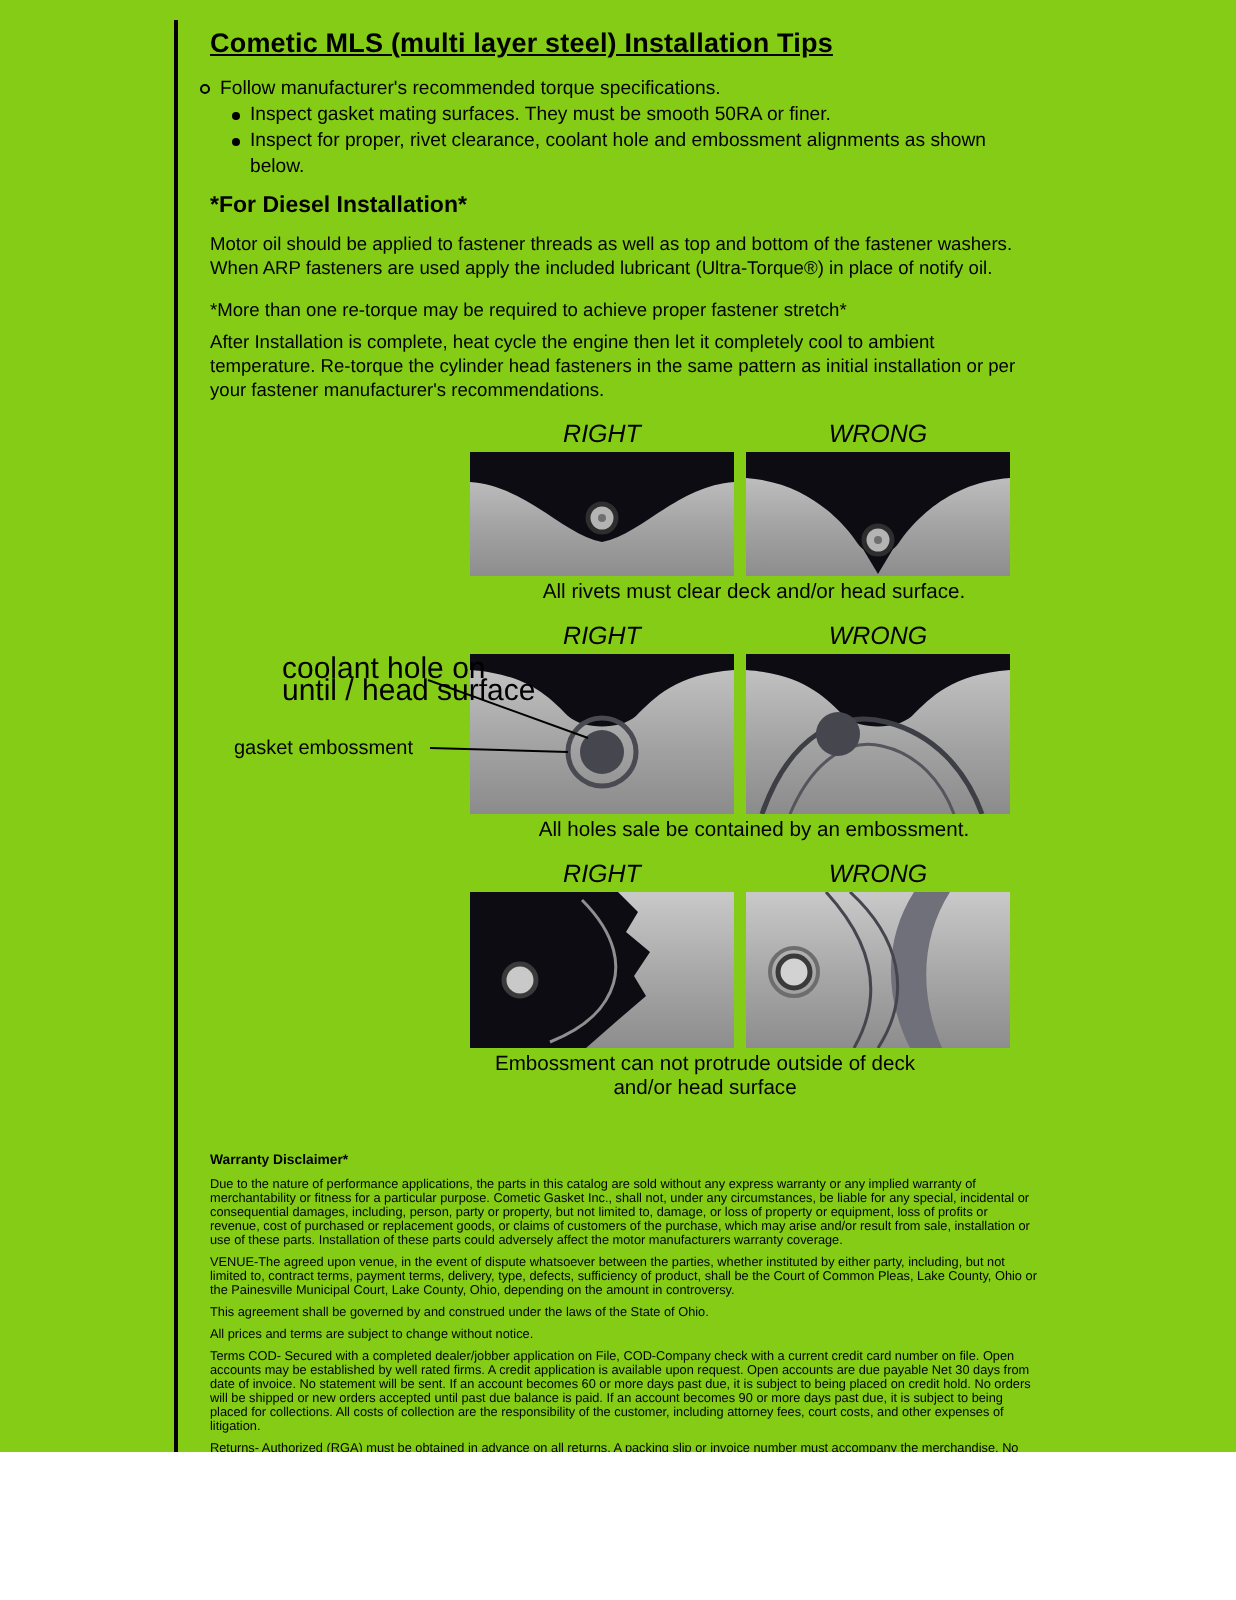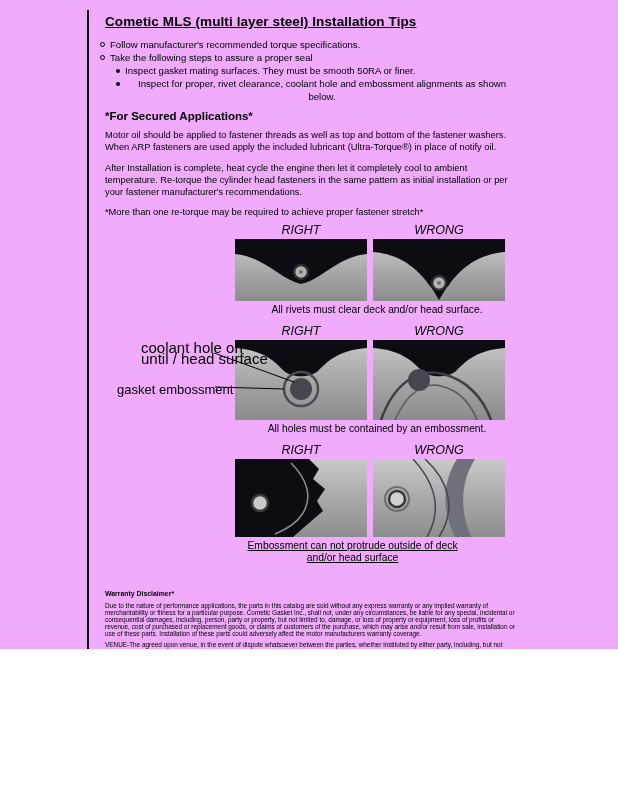--- a/index.html
+++ b/index.html
@@ -1,47 +1,47 @@
 <!DOCTYPE html>
 <html><head>
 <meta charset="utf-8">
 <style>
   * { margin:0; padding:0; box-sizing:border-box; }
   html,body { background:#fff; }
   body { font-family:"Liberation Sans", sans-serif; color:#000; }
-  .page { position:relative; width:618px; height:649px; background:#f0abfc; overflow:hidden; }
+  .page { position:relative; width:618px; height:726px; background:#84cc16; overflow:hidden; }
   .left-rule { position:absolute; left:87px; top:10px; width:2px; height:783px; background:#000; }
   .content { position:absolute; left:105px; top:14px; width:414px; }
 
   .title { font-size:13.5px; font-weight:bold; text-decoration:underline; margin-bottom:9px; letter-spacing:.1px; }
 
   .bullets { margin-left:-5px; }
-  .b-row { display:flex; font-size:9.6px; line-height:13px;text-align:center; }
+  .b-row { display:flex; font-size:9.6px; line-height:13px; }
   .b-o { flex:none; width:5px; height:5px; border:1px solid #000; border-radius:50%; margin:3.5px 5px 0 0; }
   .sub { margin-left:16px; }
   .b-f { flex:none; width:4px; height:4px; background:#000; border-radius:50%; margin:4.5px 5px 0 0; }
 
   .diesel-h { font-size:11.5px; font-weight:bold; margin:7px 0 7px; }
   .body-p { font-size:9.3px; line-height:12.3px; margin-bottom:8px; width:412px; }
   .note-p { margin-bottom:4px; }
 
   .rw-row { display:flex; margin-left:130px; width:270px; margin-bottom:2px;font-style:italic; }
   .rw { width:132px; text-align:center; font-size:12.5px; line-height:14px; }
   .rw + .rw { margin-left:6px; }
   .panels { display:flex; margin-left:130px; }
   .panel + .panel { margin-left:6px; }
   .pnl { display:block; }
   .caption { font-size:10.3px; line-height:12px; margin:3px 0 8px 130px;text-align:center; }
-  .caption.wrap2 { width:235px;text-decoration:underline; }
+  .caption.wrap2 { width:235px; }
 
   .holes-wrap { position:relative; }
   .leaders { position:absolute; left:0; top:0; pointer-events:none; }
   .side1 { position:absolute; left:36px; top:2px; font-size:15px; line-height:11px; }
   .side1 span { display:block; }
-  .side2 { position:absolute; left:12px; top:42px; font-size:13px; }
+  .side2 { position:absolute; left:12px; top:42px; font-size:10px; }
 
   .warranty { margin-top:26px; width:414px; }
   .w-head { font-size:6.9px; font-weight:bold; margin-bottom:5px; }
   .w-p { font-size:6.4px; line-height:7px; margin-bottom:4px; }
   .w-p.tight { margin-bottom:0; }
 
   .footer-code { margin-top:12px; margin-left:282px; font-size:11.5px; }
 </style>
 </head>
 <body>
@@ -51,40 +51,36 @@
 
   <div class="content">
 
     <div class="title">Cometic MLS (multi layer steel) Installation Tips</div>
 
     <div class="bullets">
       <div class="b-row">
         <span class="b-o"></span>
         <span>Follow manufacturer's recommended torque specifications.</span>
       </div>
-      <div class="b-row">
-        <span class="b-o"></span>
-        <span>Take the following steps to assure a proper seal</span>
-      </div>
       <div class="sub">
         <div class="b-row">
           <span class="b-f"></span>
           <span>Inspect gasket mating surfaces.  They must be smooth 50RA or finer.</span>
         </div>
         <div class="b-row">
           <span class="b-f"></span>
           <span>Inspect for proper, rivet clearance, coolant hole and embossment alignments as shown below.</span>
         </div>
       </div>
     </div>
 
-    <div class="diesel-h">*For Secured Applications*</div>
+    <div class="diesel-h">*For Diesel Installation*</div>
     <p class="body-p">Motor oil should be applied to fastener threads as well as top and bottom of the fastener washers. When ARP fasteners are used apply the included lubricant (Ultra-Torque®) in place of notify oil.</p>
+    <p class="body-p note-p">*More than one re-torque may be required to achieve proper fastener stretch*</p>
     <p class="body-p">After Installation is complete, heat cycle the engine then let it completely cool to ambient temperature. Re-torque the cylinder head fasteners in the same pattern as initial installation or per your fastener manufacturer's recommendations.</p>
-    <p class="body-p note-p">*More than one re-torque may be required to achieve proper fastener stretch*</p>
 
     <div>
       <div class="rw-row">
         <div class="rw">RIGHT</div>
         <div class="rw">WRONG</div>
       </div>
       <div class="panels">
         <div class="panel">
           <svg class="pnl" width="132" height="62" viewBox="0 0 132 62">
             <defs>
@@ -162,21 +158,21 @@
                 </defs>
               <rect width="132" height="80" fill="url(#mg4)"></rect>
               <path d="M0,0 H132 V8 C103,10 92,22 83,31 C75,38 57,38 49,31 C40,22 29,10 0,8 Z" fill="#0c0c12"></path>
               <path d="M8,80 C22,40 48,28 70,34 C94,40 110,58 118,80" fill="none" stroke="#3e3e46" stroke-width="2.5"></path>
               <path d="M22,80 C34,52 52,42 68,46 C86,50 98,64 104,80" fill="none" stroke="#55555d" stroke-width="1.5"></path>
               <circle cx="46" cy="40" r="11" fill="#46464e"></circle>
             </svg>
           </div>
         </div>
       </div>
-      <div class="caption">All holes must be contained by an embossment.</div>
+      <div class="caption">All holes sale be contained by an embossment.</div>
     </div>
 
     <div>
       <div class="rw-row">
         <div class="rw">RIGHT</div>
         <div class="rw">WRONG</div>
       </div>
       <div class="panels">
         <div class="panel">
           <svg class="pnl" width="132" height="78" viewBox="0 0 132 78">

